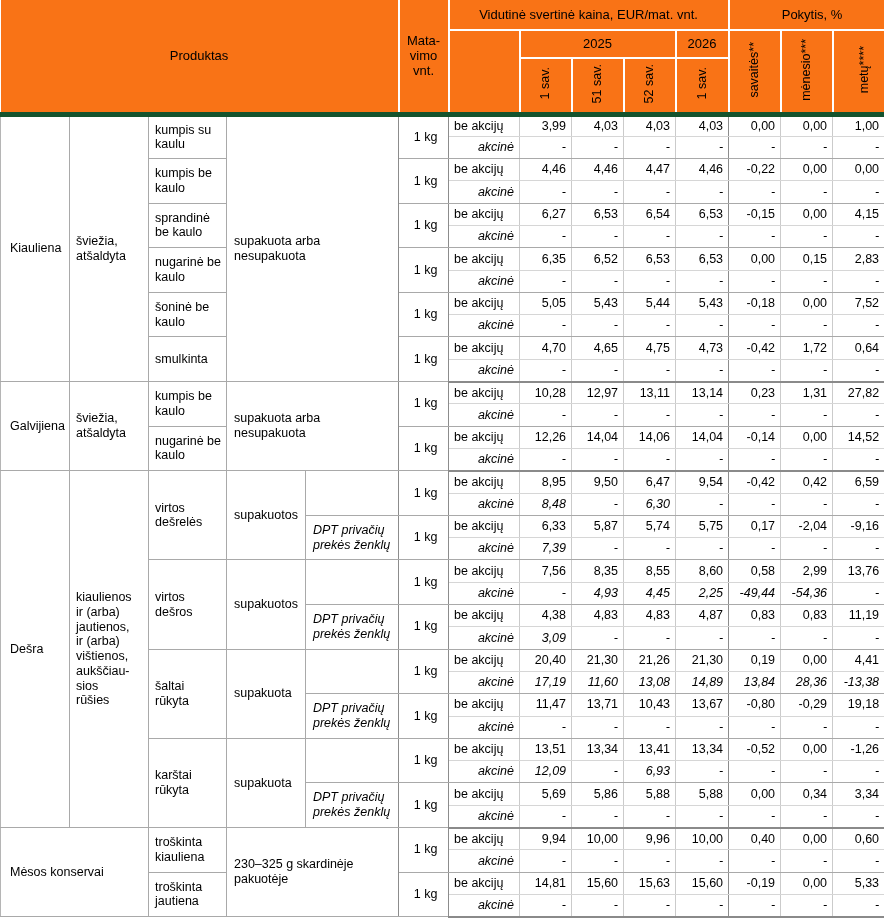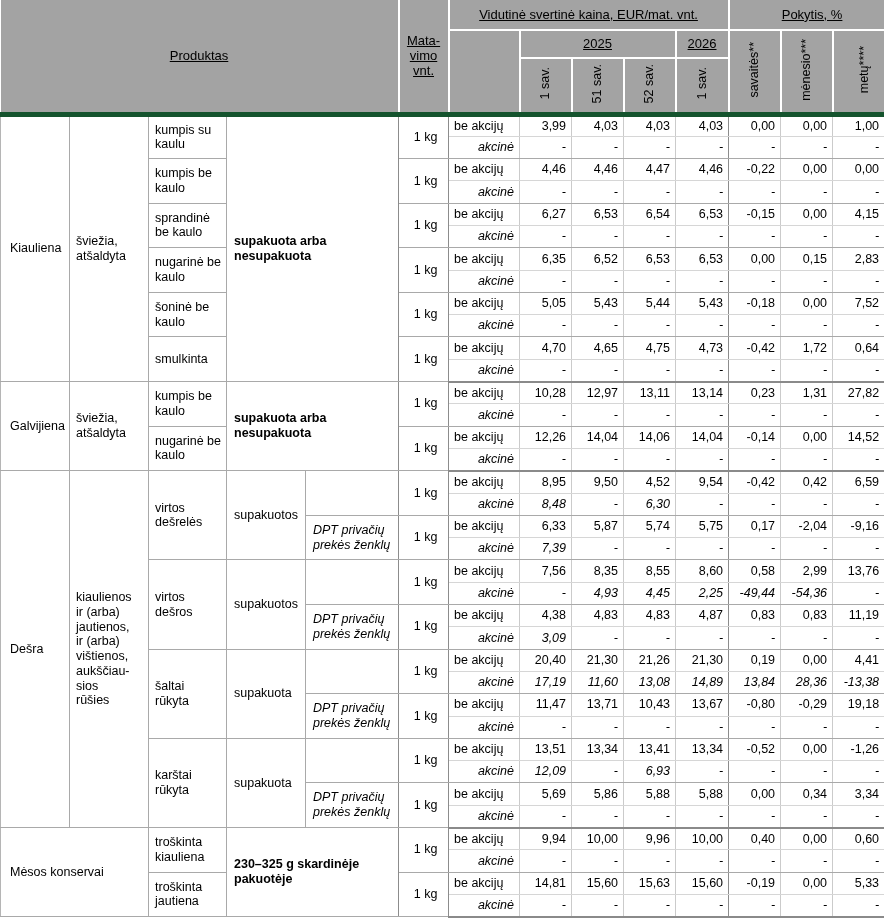--- a/index.html
+++ b/index.html
@@ -16,49 +16,48 @@
     border-bottom: 1px solid #a9a9a9;
     font-size: 12.5px;
     line-height: 1.18;
     vertical-align: middle;
     padding: 1px 4px;
     overflow: hidden;
     word-wrap: break-word;
   }
   
   thead td {
-    background: #a3a3a3;
+    background: #f97316;
     border: none;
     border-right: 2px solid #fff;
     border-bottom: 2px solid #fff;
     text-align: center;
     font-size: 13px;
     padding: 2px;
-    text-decoration: underline;
   }
   thead td.bb { border-bottom: 5px solid #14532d; }
   thead td.no-r { border-right: none; padding-left: 12px; }
   tr.h1 { height: 30px; }
   tr.h2 { height: 28px; }
   tr.h3 { height: 56px; }
   .rot {
     writing-mode: vertical-rl;
     transform: rotate(180deg);
     white-space: nowrap;
     font-size: 12.5px;
   }
   .rotc { text-align: center; vertical-align: middle; }
   
   tbody tr { height: 22.3px; }
   .pre { white-space: pre-line; }
   .it { font-style: italic; }
   .c-group { padding-left: 9px; border-left: 1px solid #b5b5b5; }
   .c-desc  { padding-left: 6px; }
   .c-name  { padding-left: 6px; }
-  .c-pack  { padding-left: 7px; border-right: 1px solid #8c8c8c; font-weight: bold; }
+  .c-pack  { padding-left: 7px; border-right: 1px solid #8c8c8c; }
   .c-packa { padding-left: 7px; }
   .c-packb { padding-left: 7px; border-right: 1px solid #8c8c8c; }
   .c-unit  { padding-left: 8px; border-right: 1px solid #8c8c8c; text-align: center; }
   .c-ptype { padding-left: 5px; border-right: 1px solid #cbcbcb; }
   .c-ptype.promo { text-align: right; padding-right: 5px; padding-left: 2px; }
   .c-val   { text-align: right; padding-right: 5px; border-right: 1px solid #cbcbcb; }
   .c-val.vc3 { border-right: 1px solid #8c8c8c; }
   .c-val.vc6 { border-right: 1px solid #bdbdbd; }
   td.sep { border-bottom-color: #d6d6d6; }
   tr.sec-end td { border-bottom: 2px solid #8a8a8a; }
@@ -313,21 +312,21 @@
 sios
 rūšies</td>
           <td rowspan="4" class="c-name pre">virtos
 dešrelės</td>
           <td rowspan="4" class="c-packa pre">supakuotos</td>
           <td rowspan="2" class="c-packb pre"></td>
           <td rowspan="2" class="c-unit">1 kg</td>
           <td class="c-ptype sep">be akcijų</td>
           <td class="c-val vc0 sep">8,95</td>
           <td class="c-val vc1 sep">9,50</td>
-          <td class="c-val vc2 sep">4,52</td>
+          <td class="c-val vc2 sep">6,47</td>
           <td class="c-val vc3 sep">9,54</td>
           <td class="c-val vc4 sep">-0,42</td>
           <td class="c-val vc5 sep">0,42</td>
           <td class="c-val vc6 sep">6,59</td>
         </tr>
         <tr class="">
           <td class="c-ptype promo it">akcinė</td>
           <td class="c-val it vc0">8,48</td>
           <td class="c-val it vc1">-</td>
           <td class="c-val it vc2">6,30</td>

